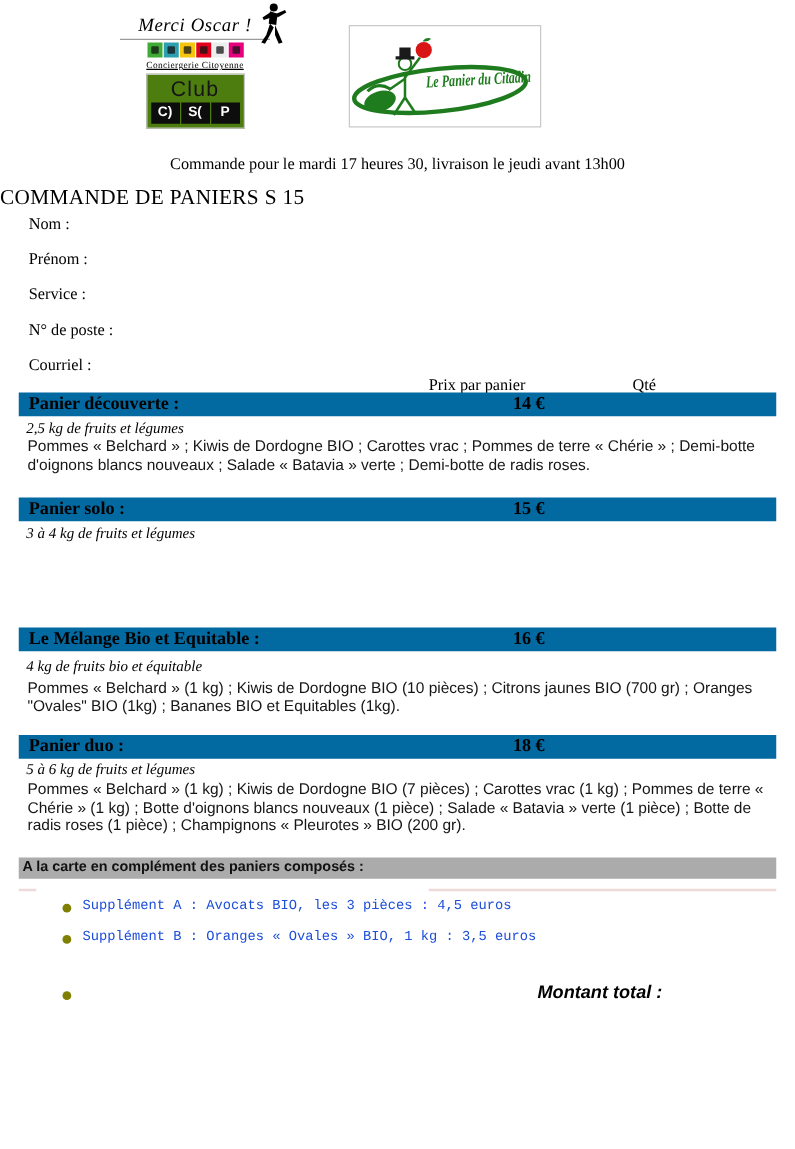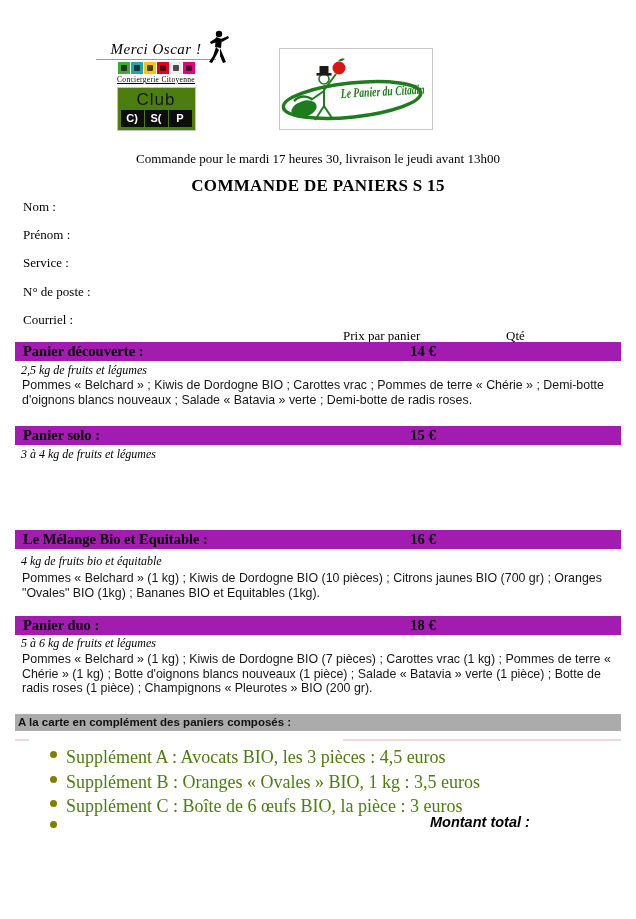--- a/index.html
+++ b/index.html
@@ -1,59 +1,59 @@
 <!DOCTYPE html>
 <html><head>
 <meta charset="utf-8">
 <style>
   html,body{margin:0;padding:0;background:#888;}
   .page{
     position:relative;width:636px;height:919px;margin:0 auto;
     background:#ffffff;overflow:hidden;
     font-family:"Liberation Serif","DejaVu Serif",serif;color:#000;
   }
-  .abs{position:absolute;margin-top:28px;}
+  .abs{position:absolute;}
 
   
   .mo-logo{left:96px;top:12px;width:120px;text-align:center;}
   .mo-title-row{position:relative;border-bottom:1px solid #9a9a9a;padding-bottom:1px;}
   .mo-title{font-style:italic;font-size:15px;letter-spacing:.5px;white-space:nowrap;}
   .mo-dancer{position:absolute;right:-14px;top:-10px;}
   .mo-icons{display:flex;justify-content:center;gap:1px;margin-top:2px;}
   .mo-icon{width:12px;height:12px;position:relative;}
   .mo-icon::after{content:"";position:absolute;left:3px;top:3px;width:6px;height:6px;background:rgba(20,20,20,.75);border-radius:1px;}
   .mo-sub{font-size:7.5px;letter-spacing:.3px;margin-top:1px;white-space:nowrap;text-decoration:underline;}
   .club-box{display:inline-block;margin-top:3px;border:1px solid #c4c4c4;background:#4d7c0f;padding:2px 3px 3px;}
   .club-word{font-family:"Liberation Sans","DejaVu Sans",sans-serif;font-weight:300;font-size:17px;letter-spacing:1px;color:#161616;line-height:19px;}
   .club-tiles{display:flex;gap:1px;margin-top:1px;}
   .club-tile{width:23px;height:17px;background:#0d0d0d;color:#fff;font-family:"Liberation Sans",sans-serif;font-weight:bold;font-size:11px;line-height:16px;text-align:center;}
   .pc-logo{left:279px;top:20px;width:152px;height:80px;border:1px solid #c9c9c9;background:#fff;}
 
   
   .note{left:0;top:123px;width:636px;text-align:center;font-size:13px;}
-  .doc-title{left:0;top:148px;width:636px;text-align:center;font-weight:bold;font-size:17px;letter-spacing:.3px;}
+  .doc-title{left:0;top:148px;width:636px;text-align:left;font-weight:normal;font-size:17px;letter-spacing:.3px;}
 
   
   .field{left:23px;font-size:13px;}
 
   
   .price-head{font-size:13px;top:300px;}
 
   
-  .bar{left:15px;width:606px;height:19px;background:#a21caf;}
+  .bar{left:15px;width:606px;height:19px;background:#0369a1;}
   .bar .sec-title{position:absolute;left:8px;top:0;line-height:19px;font-weight:bold;font-size:14.5px;white-space:nowrap;}
   .bar .sec-price{position:absolute;left:340px;width:136px;top:0;line-height:19px;font-weight:bold;font-size:14.5px;text-align:center;}
   .sec-sub{left:21px;font-style:italic;font-size:12px;white-space:nowrap;}
   .sec-desc{left:22px;width:596px;font-family:"Liberation Sans","DejaVu Sans",sans-serif;font-size:12.4px;line-height:14.6px;color:#161616;}
 
   
   .alacarte-bar{left:15px;width:606px;height:17px;background:#ababab;}
   .alacarte-bar span{position:absolute;left:3px;line-height:17px;font-family:"Liberation Sans","DejaVu Sans",sans-serif;font-weight:bold;font-size:11.5px;color:#111;}
   .divider{height:2px;background:#eedad8;top:711px;}
-  .supp-item{left:50px;width:540px;font-family:Liberation Serif, serif;font-size:18px;color:#4d7c0f;}
+  .supp-item{left:50px;width:540px;font-family:Liberation Mono, monospace;font-size:11px;color:#1d4ed8;}
   .supp-dot{position:absolute;left:0;top:4px;width:7px;height:7px;border-radius:50%;background:#7f7f00;}
   .supp-text{margin-left:16px;}
   .total{left:430px;top:786px;font-family:"Liberation Sans","DejaVu Sans",sans-serif;font-weight:bold;font-style:italic;font-size:14.5px;white-space:nowrap;}
 </style>
 </head>
 <body>
 
 <div class="page">
 
   <div class="abs mo-logo">
@@ -156,24 +156,20 @@
   <div class="abs divider" style="left:343px;width:278px"></div>
 
   <div class="abs supp-item" style="top:719px">
     <span class="supp-dot"></span>
     <span class="supp-text">Supplément A : Avocats BIO, les 3 pièces : 4,5 euros</span>
   </div>
   <div class="abs supp-item" style="top:744px">
     <span class="supp-dot"></span>
     <span class="supp-text">Supplément B : Oranges « Ovales » BIO, 1 kg : 3,5 euros</span>
   </div>
-  <div class="abs supp-item" style="top:768px">
-    <span class="supp-dot"></span>
-    <span class="supp-text">Supplément C : Boîte de 6 œufs BIO, la pièce : 3 euros</span>
-  </div>
   <div class="abs supp-item" style="top:789px">
     <span class="supp-dot"></span>
     <span class="supp-text"></span>
   </div>
 
   <div class="abs total">Montant total :</div>
 
 </div>
 
 </body></html>

